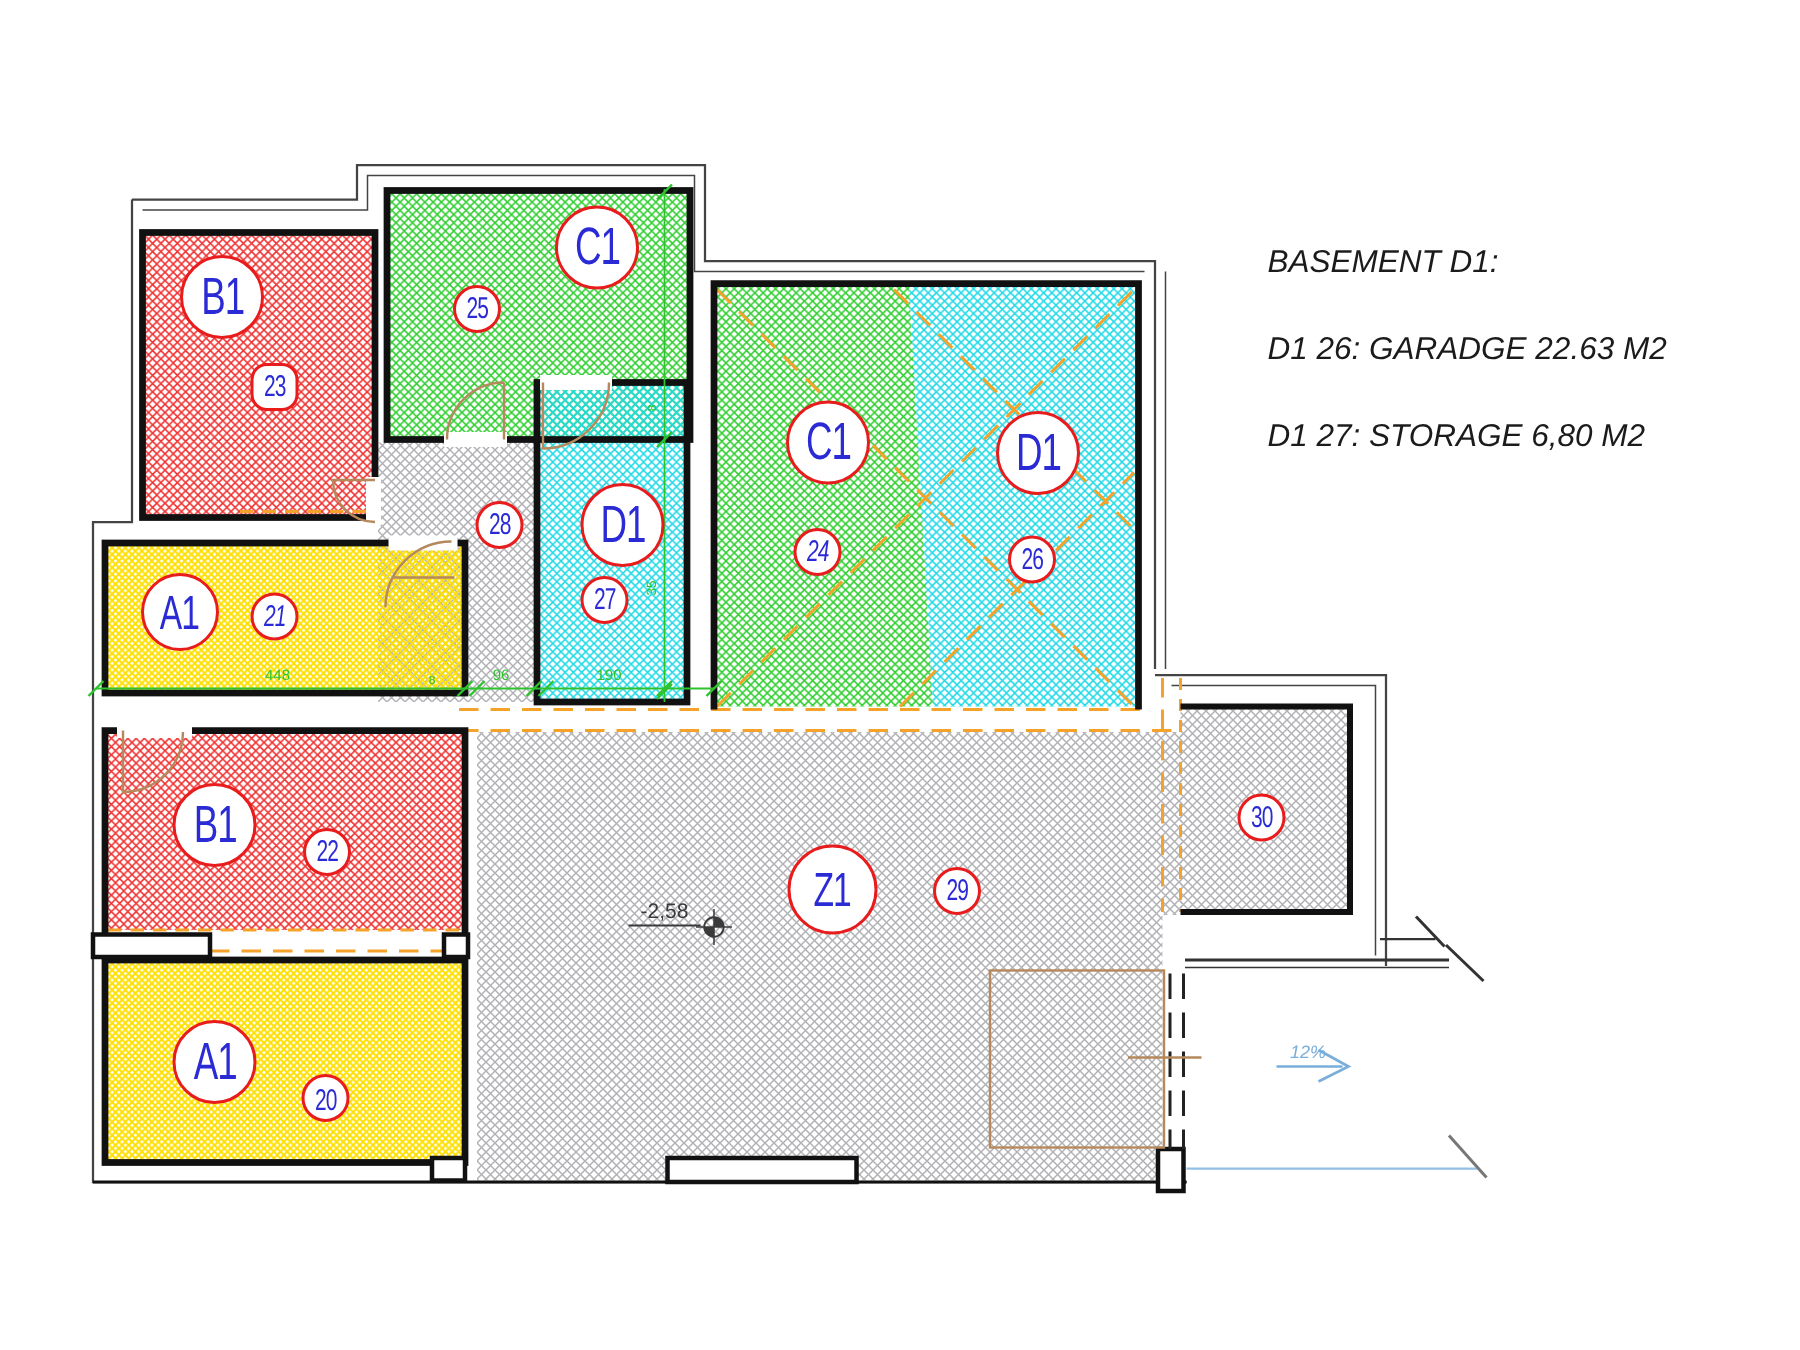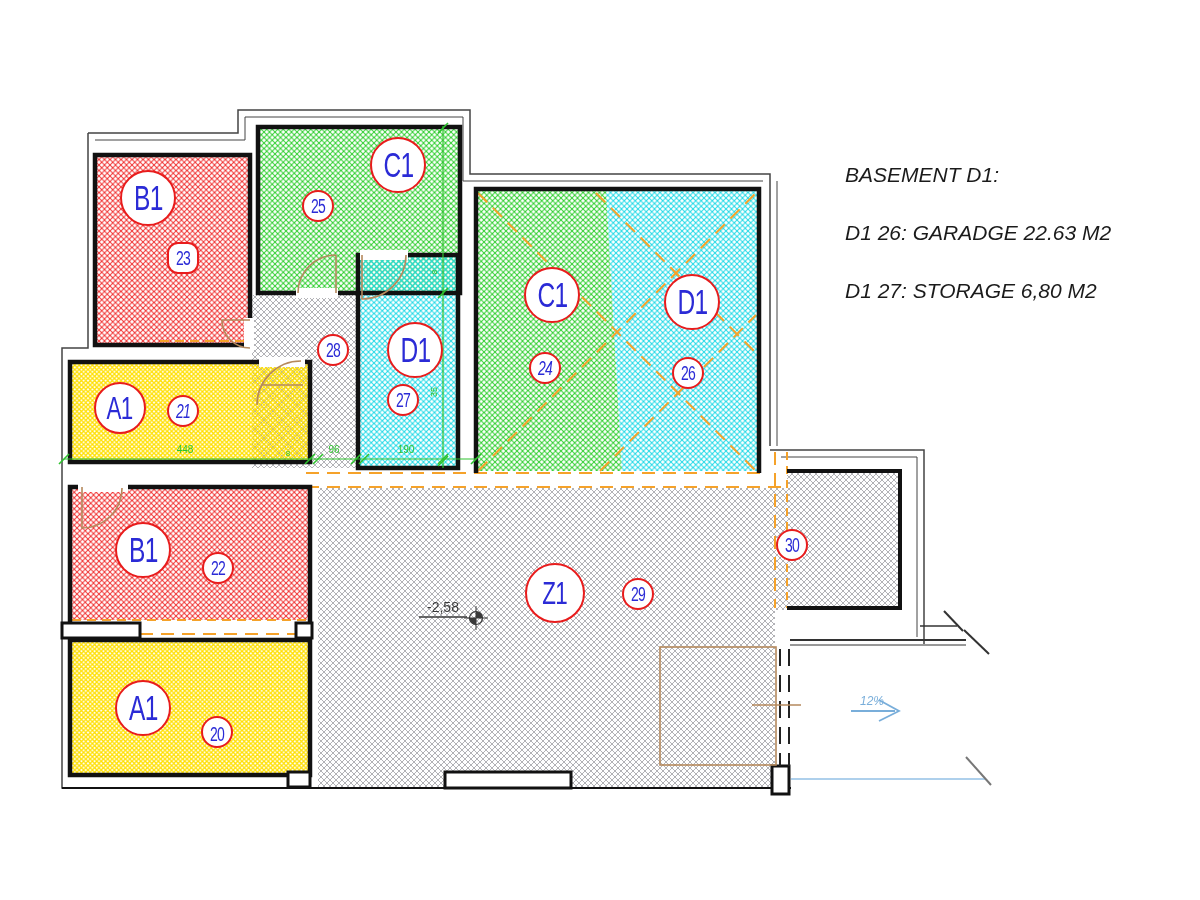--- a/index.html
+++ b/index.html
@@ -231,21 +231,21 @@
       <span class="t">20</span>
     </div>
 
 <div class="lbl huge" style="left:525px;top:563px;">
       <span class="t">Z1</span>
     </div>
 <div class="lbl small" style="left:622px;top:578px;">
       <span class="t">29</span>
     </div>
 
-<div class="lbl small" style="left:776px;top:529px;">
+<div class="lbl small" style="left:825px;top:529px;">
       <span class="t">30</span>
     </div>
 
 <div class="legend">
   <div class="row">BASEMENT D1:</div>
   <div class="row">D1 26: GARADGE 22.63 M2</div>
   <div class="row">D1 27: STORAGE 6,80 M2</div>
 </div>
 
 </div>

